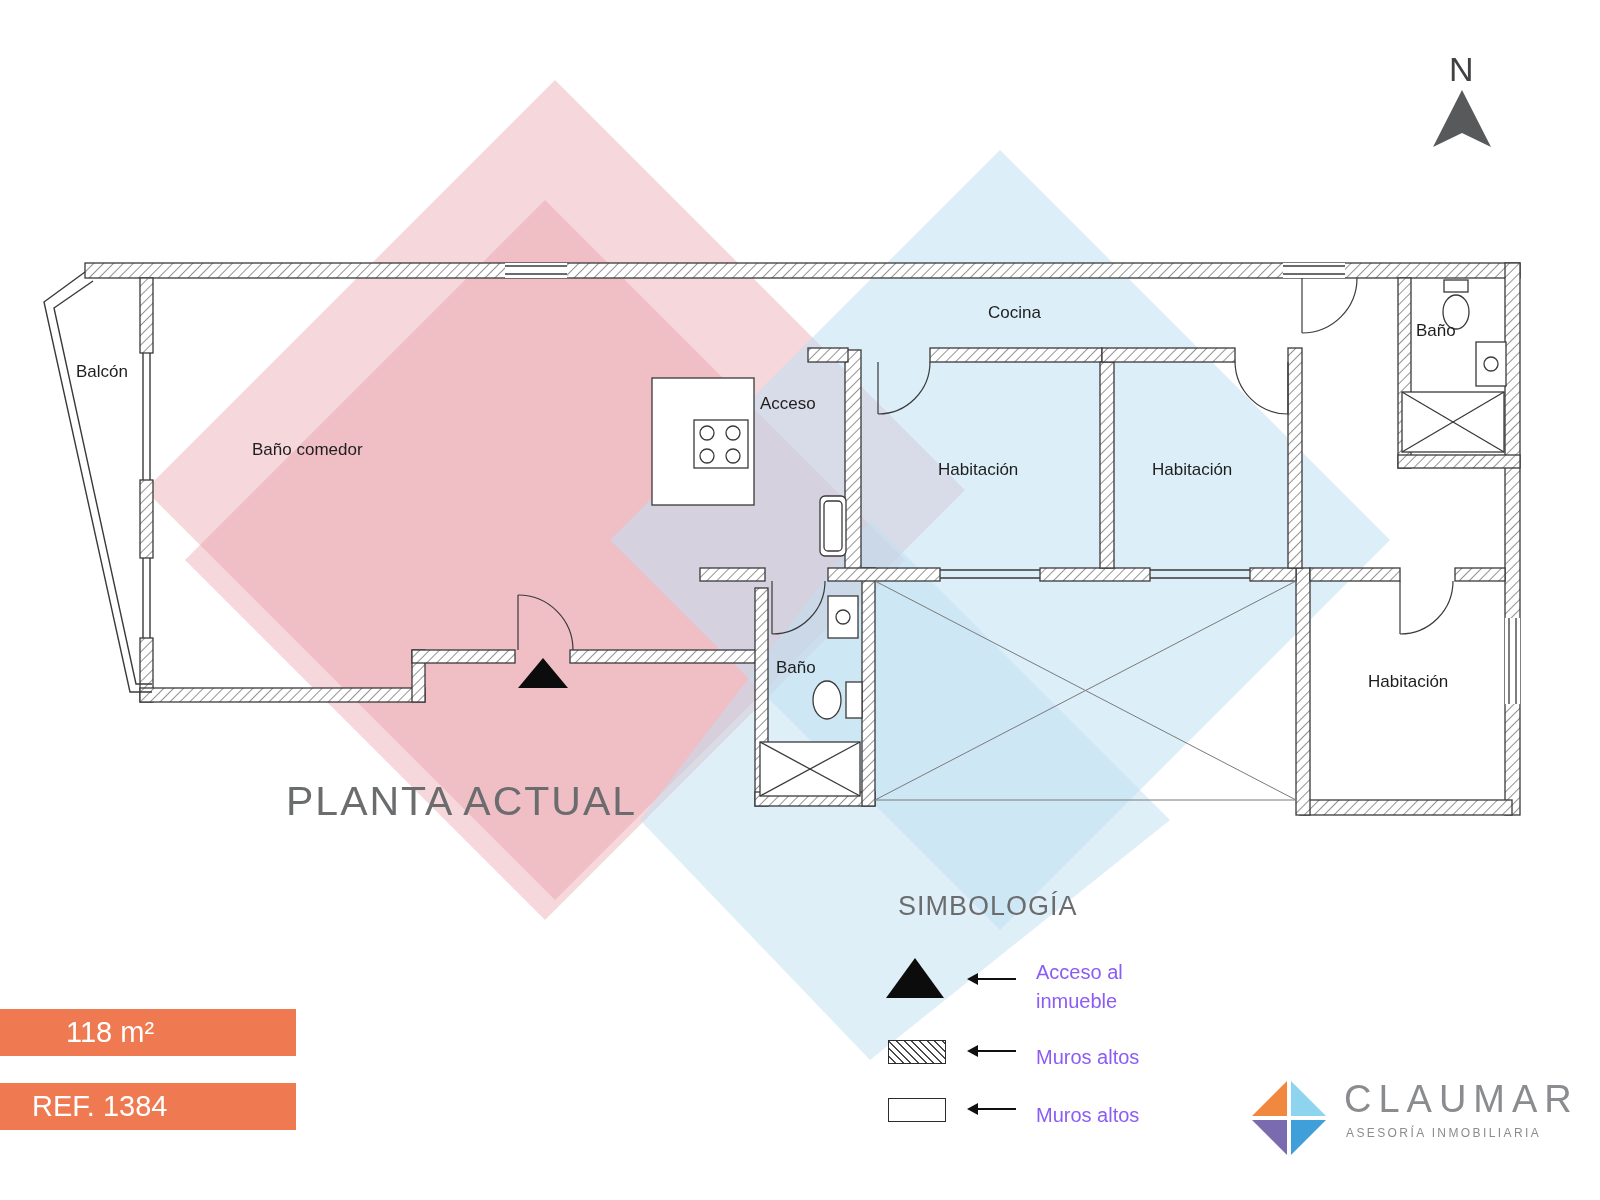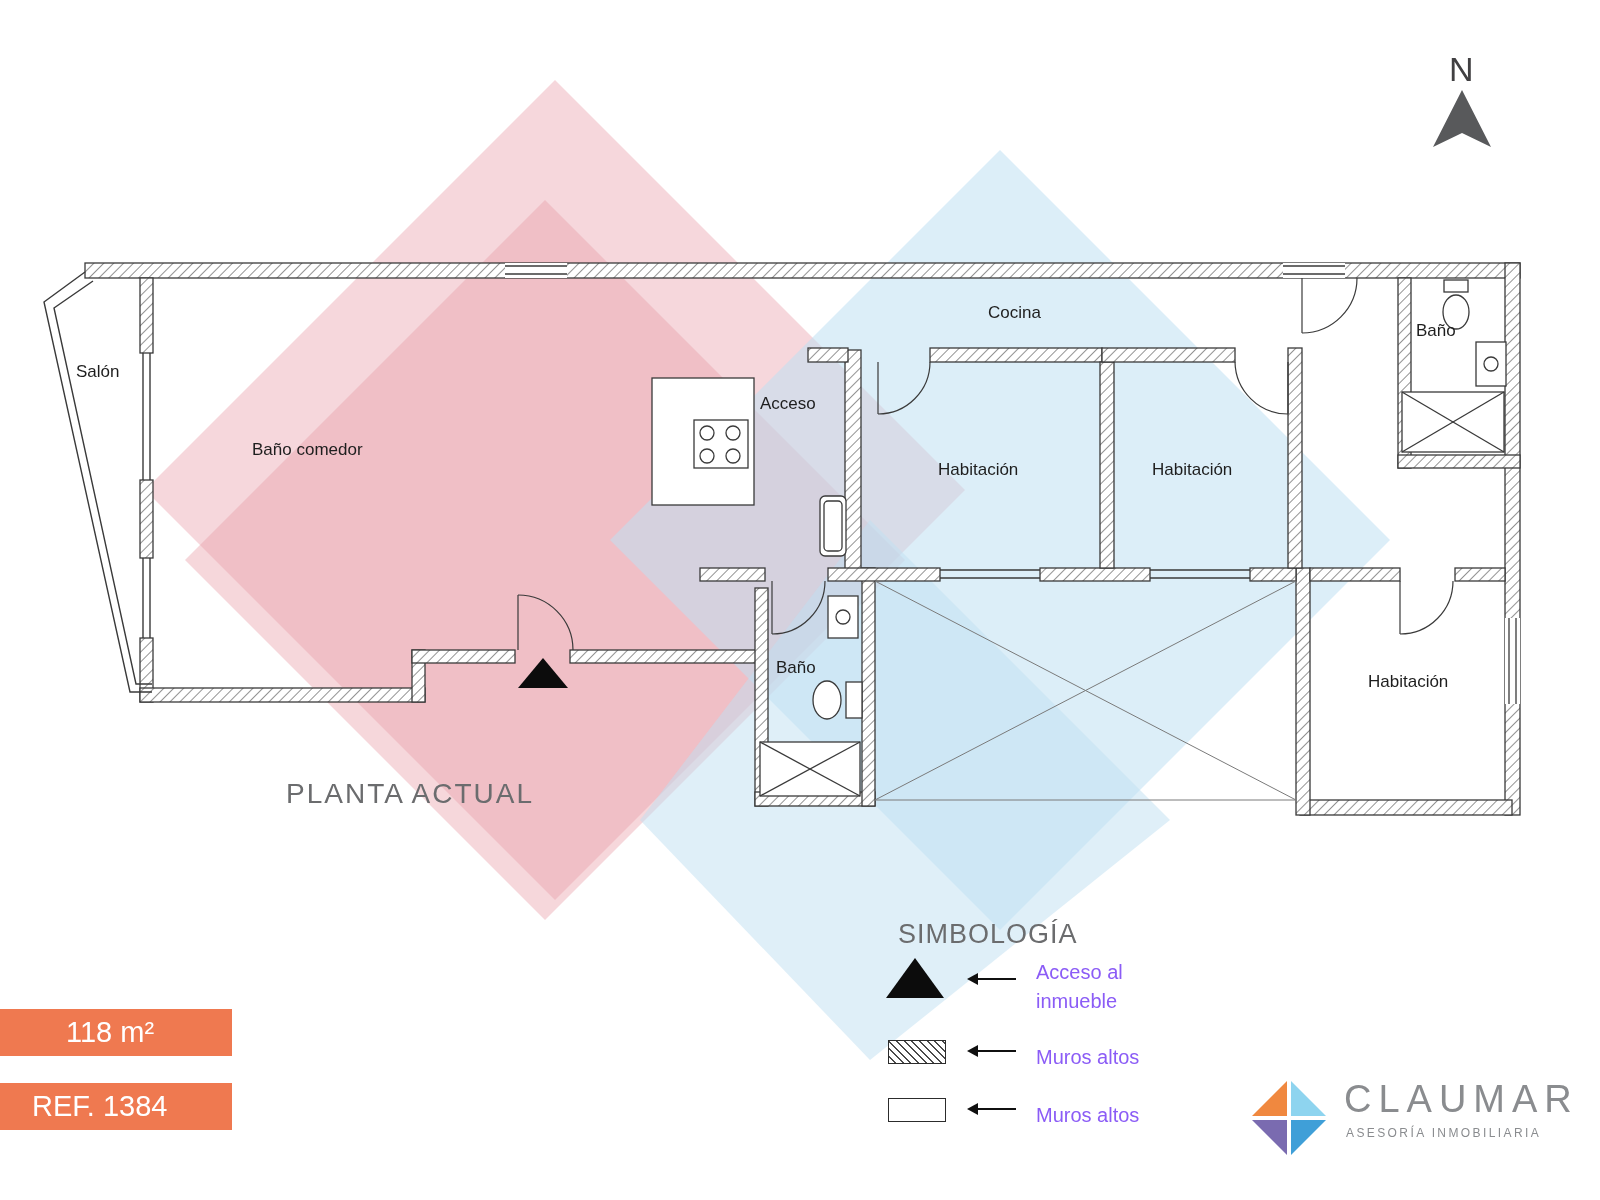--- a/index.html
+++ b/index.html
@@ -1,31 +1,31 @@
 <!DOCTYPE html>
 <html><head>
 <meta charset="utf-8">
 <style>
   html,body{margin:0;padding:0;background:#ffffff;}
   .canvas{position:relative;width:1600px;height:1200px;background:#ffffff;overflow:hidden;
           font-family:"Liberation Sans",sans-serif;}
   .layer{position:absolute;left:0;top:0;width:1600px;height:1200px;}
   .room-label{position:absolute;font-size:17px;color:#1e1e1e;white-space:nowrap;}
-  .plan-title{position:absolute;left:286px;top:778px;font-size:28px;color:#6b6c6e;letter-spacing:2px;}
+  .plan-title{position:absolute;left:286px;top:778px;font-size:41px;color:#6b6c6e;letter-spacing:2px;}
   .north-label{position:absolute;left:1449px;top:50px;font-size:34px;color:#414042;}
-  .legend-title{position:absolute;left:898px;top:891px;font-size:27px;color:#6b6c6e;letter-spacing:1px;margin-top:28px;}
+  .legend-title{position:absolute;left:898px;top:891px;font-size:27px;color:#6b6c6e;letter-spacing:1px;}
   .legend-label{position:absolute;font-size:20px;color:#8b5cf6;line-height:1.45;}
   .leg-arrow{position:absolute;width:38px;height:2px;background:#101010;}
   .leg-arrow::before{content:"";position:absolute;left:-11px;top:-5px;width:0;height:0;
        border:6px solid transparent;border-left:0;border-right:11px solid #101010;}
   .tri{position:absolute;width:0;height:0;border-left:29px solid transparent;
        border-right:29px solid transparent;border-bottom:40px solid #0c0c0c;}
   .box{position:absolute;width:56px;height:22px;border:1.6px solid #2c2c2c;background:#fff;}
   .box.hatched{background:repeating-linear-gradient(45deg,#ffffff 0 4px,#4a4a4a 4px 5.4px);}
-  .badge{position:absolute;left:0;width:232px;height:47px;background:#ef7950;color:#ffffff;
+  .badge{position:absolute;left:0;width:296px;height:47px;background:#ef7950;color:#ffffff;
          font-size:29px;display:flex;align-items:center;box-sizing:border-box;}
   .logo-name{position:absolute;left:1344px;top:1078px;font-size:38px;letter-spacing:7px;color:#8a8c8f;}
   .logo-tagline{position:absolute;left:1346px;top:1126px;font-size:12px;letter-spacing:2.4px;color:#8a8c8f;}
 </style>
 </head>
 <body>
 
 <div class="canvas">
 
   <svg class="layer" viewBox="0 0 1600 1200">
@@ -147,21 +147,21 @@
       <rect x="1402" y="392" width="102" height="60"></rect>
       <line x1="1402" y1="392" x2="1504" y2="452"></line>
         <line x1="1504" y1="392" x2="1402" y2="452"></line>
     </g>
 
     <polygon points="518,688 568,688 543,658" fill="#0c0c0c"></polygon>
 
     <polygon points="1462,90 1491,147 1462,133 1433,147" fill="#58595b"></polygon>
   </svg>
 
-  <div class="room-label" style="left:76px;top:362px">Salón</div>
+  <div class="room-label" style="left:76px;top:362px">Balcón</div>
   <div class="room-label" style="left:252px;top:440px">Baño comedor</div>
   <div class="room-label" style="left:760px;top:394px">Acceso</div>
   <div class="room-label" style="left:988px;top:303px">Cocina</div>
   <div class="room-label" style="left:1416px;top:321px">Baño</div>
   <div class="room-label" style="left:938px;top:460px">Habitación</div>
   <div class="room-label" style="left:1152px;top:460px">Habitación</div>
   <div class="room-label" style="left:776px;top:658px">Baño</div>
   <div class="room-label" style="left:1368px;top:672px">Habitación</div>
 
   <div class="north-label">N</div>

